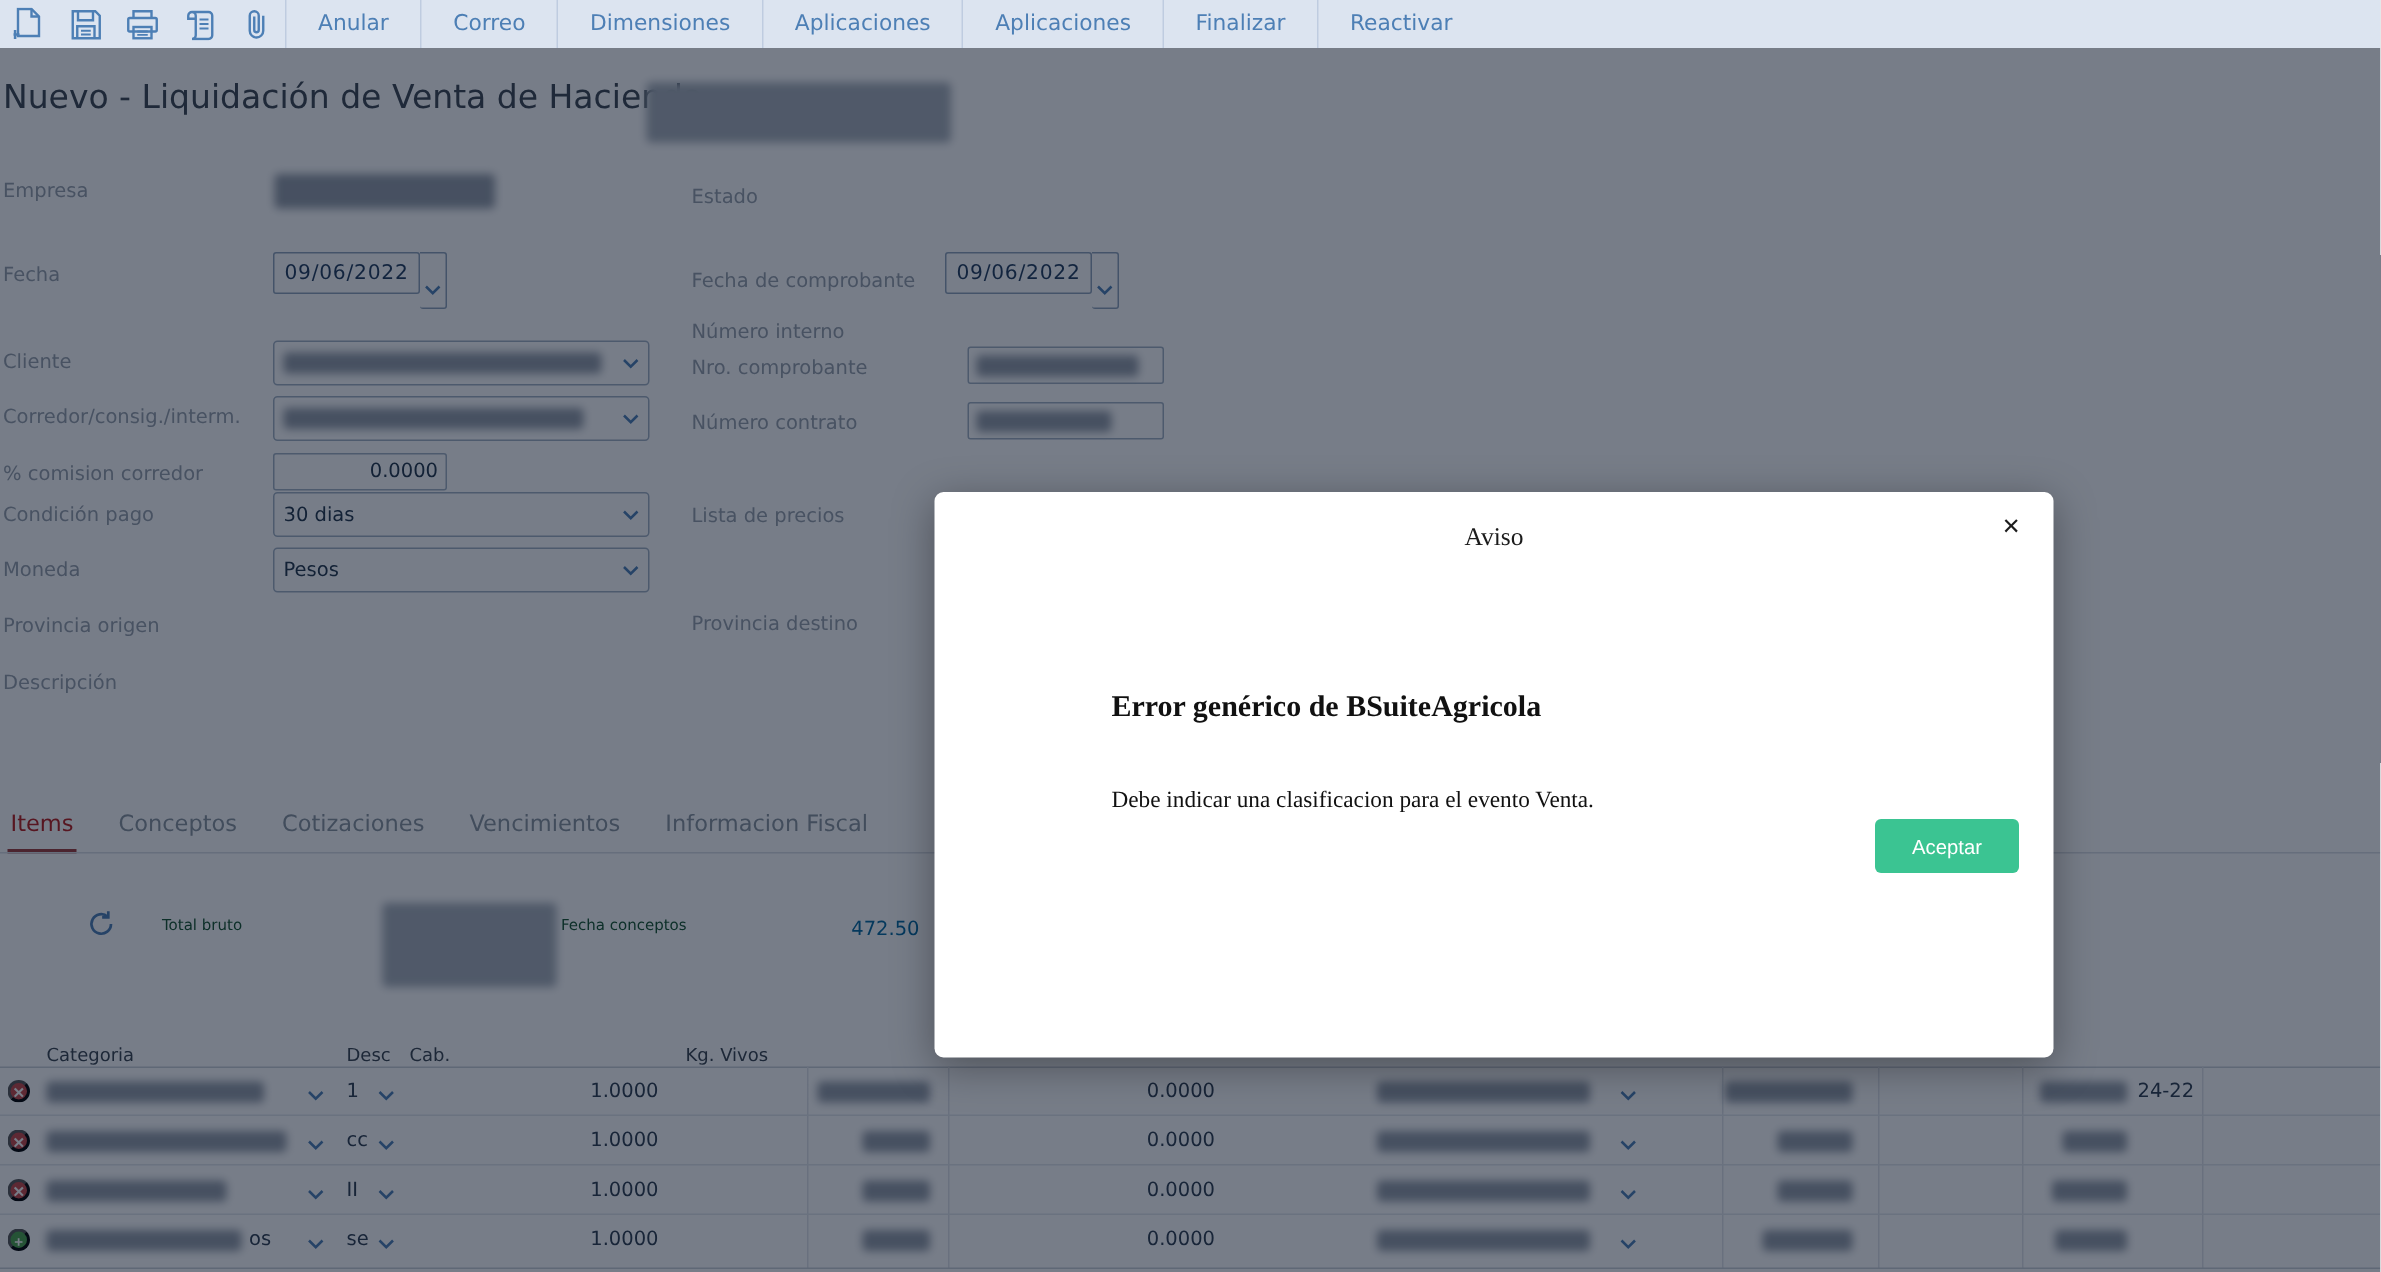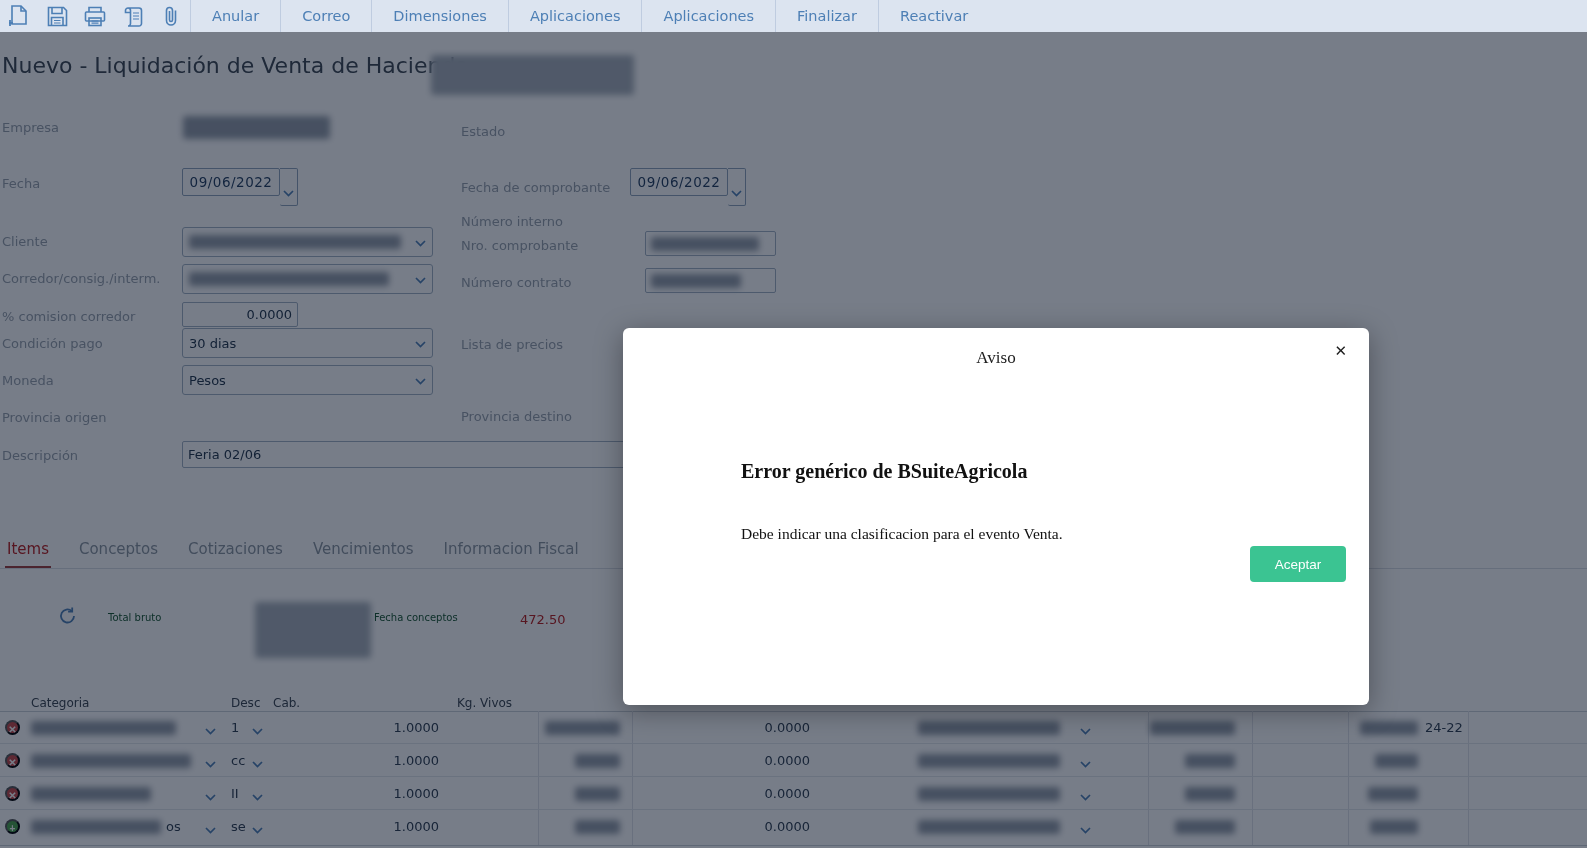--- a/index.html
+++ b/index.html
@@ -29,21 +29,21 @@
   .datetail{border:1px solid #8fa3ba;border-left:none;border-radius:0 2px 2px 2px;background:#fff;display:flex;align-items:flex-end;justify-content:center;padding-bottom:4px}
 
   
   .tabs{left:5px;top:540px;display:flex;gap:26px;align-items:flex-end}
   .tab{font-size:15px;color:#8a949e;padding:0 2px 8px 2px;border-bottom:3px solid transparent;cursor:pointer;background:none;border-top:none;border-left:none;border-right:none;font-family:inherit;white-space:nowrap}
   .tab.active{color:#b91c1c;border-bottom-color:#9d3b3b}
   .tabline{left:0;top:568px;width:1587px;height:1px;background:#d9dee4}
 
   
   .tot-label{font-size:10px;color:#14532d;white-space:nowrap}
-  .tot-value{font-size:13px;color:#b91c1c;}
+  .tot-value{font-size:13px;color:#0369a1;text-align:right}
 
   
   .thead{font-size:12px;color:#39434e;white-space:nowrap}
   .theadline{left:0;top:711px;width:1587px;height:1px;background:#c9d0d8}
   .trow{position:absolute;left:0;width:1587px;height:33px;border-bottom:1px solid #e2e6eb;z-index:2}
   .cell{position:absolute;top:9px;font-size:13px;color:#2d3c4e;white-space:nowrap}
   .rowicon{position:absolute;top:9px;width:15px;height:15px;border-radius:50%;color:#fff;font-size:10px;line-height:15px;text-align:center;font-weight:bold;cursor:pointer}
   .rowicon.del{background:#c64545}
   .rowicon.add{background:#4aa34a}
   .c-icon{left:5px}
@@ -184,21 +184,20 @@
   <div class="abs combo" style="left:182px;top:365px;width:251px;height:30px">
     <span>Pesos</span>
     <span class="chev"><svg width="11" height="7" viewBox="0 0 11 7" fill="none">
           <polyline points="1,1 5.5,5.5 10,1" stroke="#4d7fb5" stroke-width="1.7"></polyline>
         </svg></span>
   </div>
 
   <div class="abs flabel" style="left:2px;top:410px">Provincia origen</div>
 
   <div class="abs flabel" style="left:2px;top:448px">Descripción</div>
-  <div class="abs inputbox" style="left:182px;top:441px;width:750px;height:27px">Feria 02/06</div>
 
   <div class="abs flabel" style="left:461px;top:124px">Estado</div>
 
   <div class="abs flabel" style="left:461px;top:180px">Fecha de comprobante</div>
   <div class="abs datebox" style="left:630px;top:168px;width:98px;height:28px">09/06/2022</div>
   <div class="abs datetail" style="left:728px;top:168px;width:18px;height:38px">
       <span><svg width="11" height="7" viewBox="0 0 11 7" fill="none">
           <polyline points="1,1 5.5,5.5 10,1" stroke="#4d7fb5" stroke-width="1.7"></polyline>
         </svg></span>
     </div>

